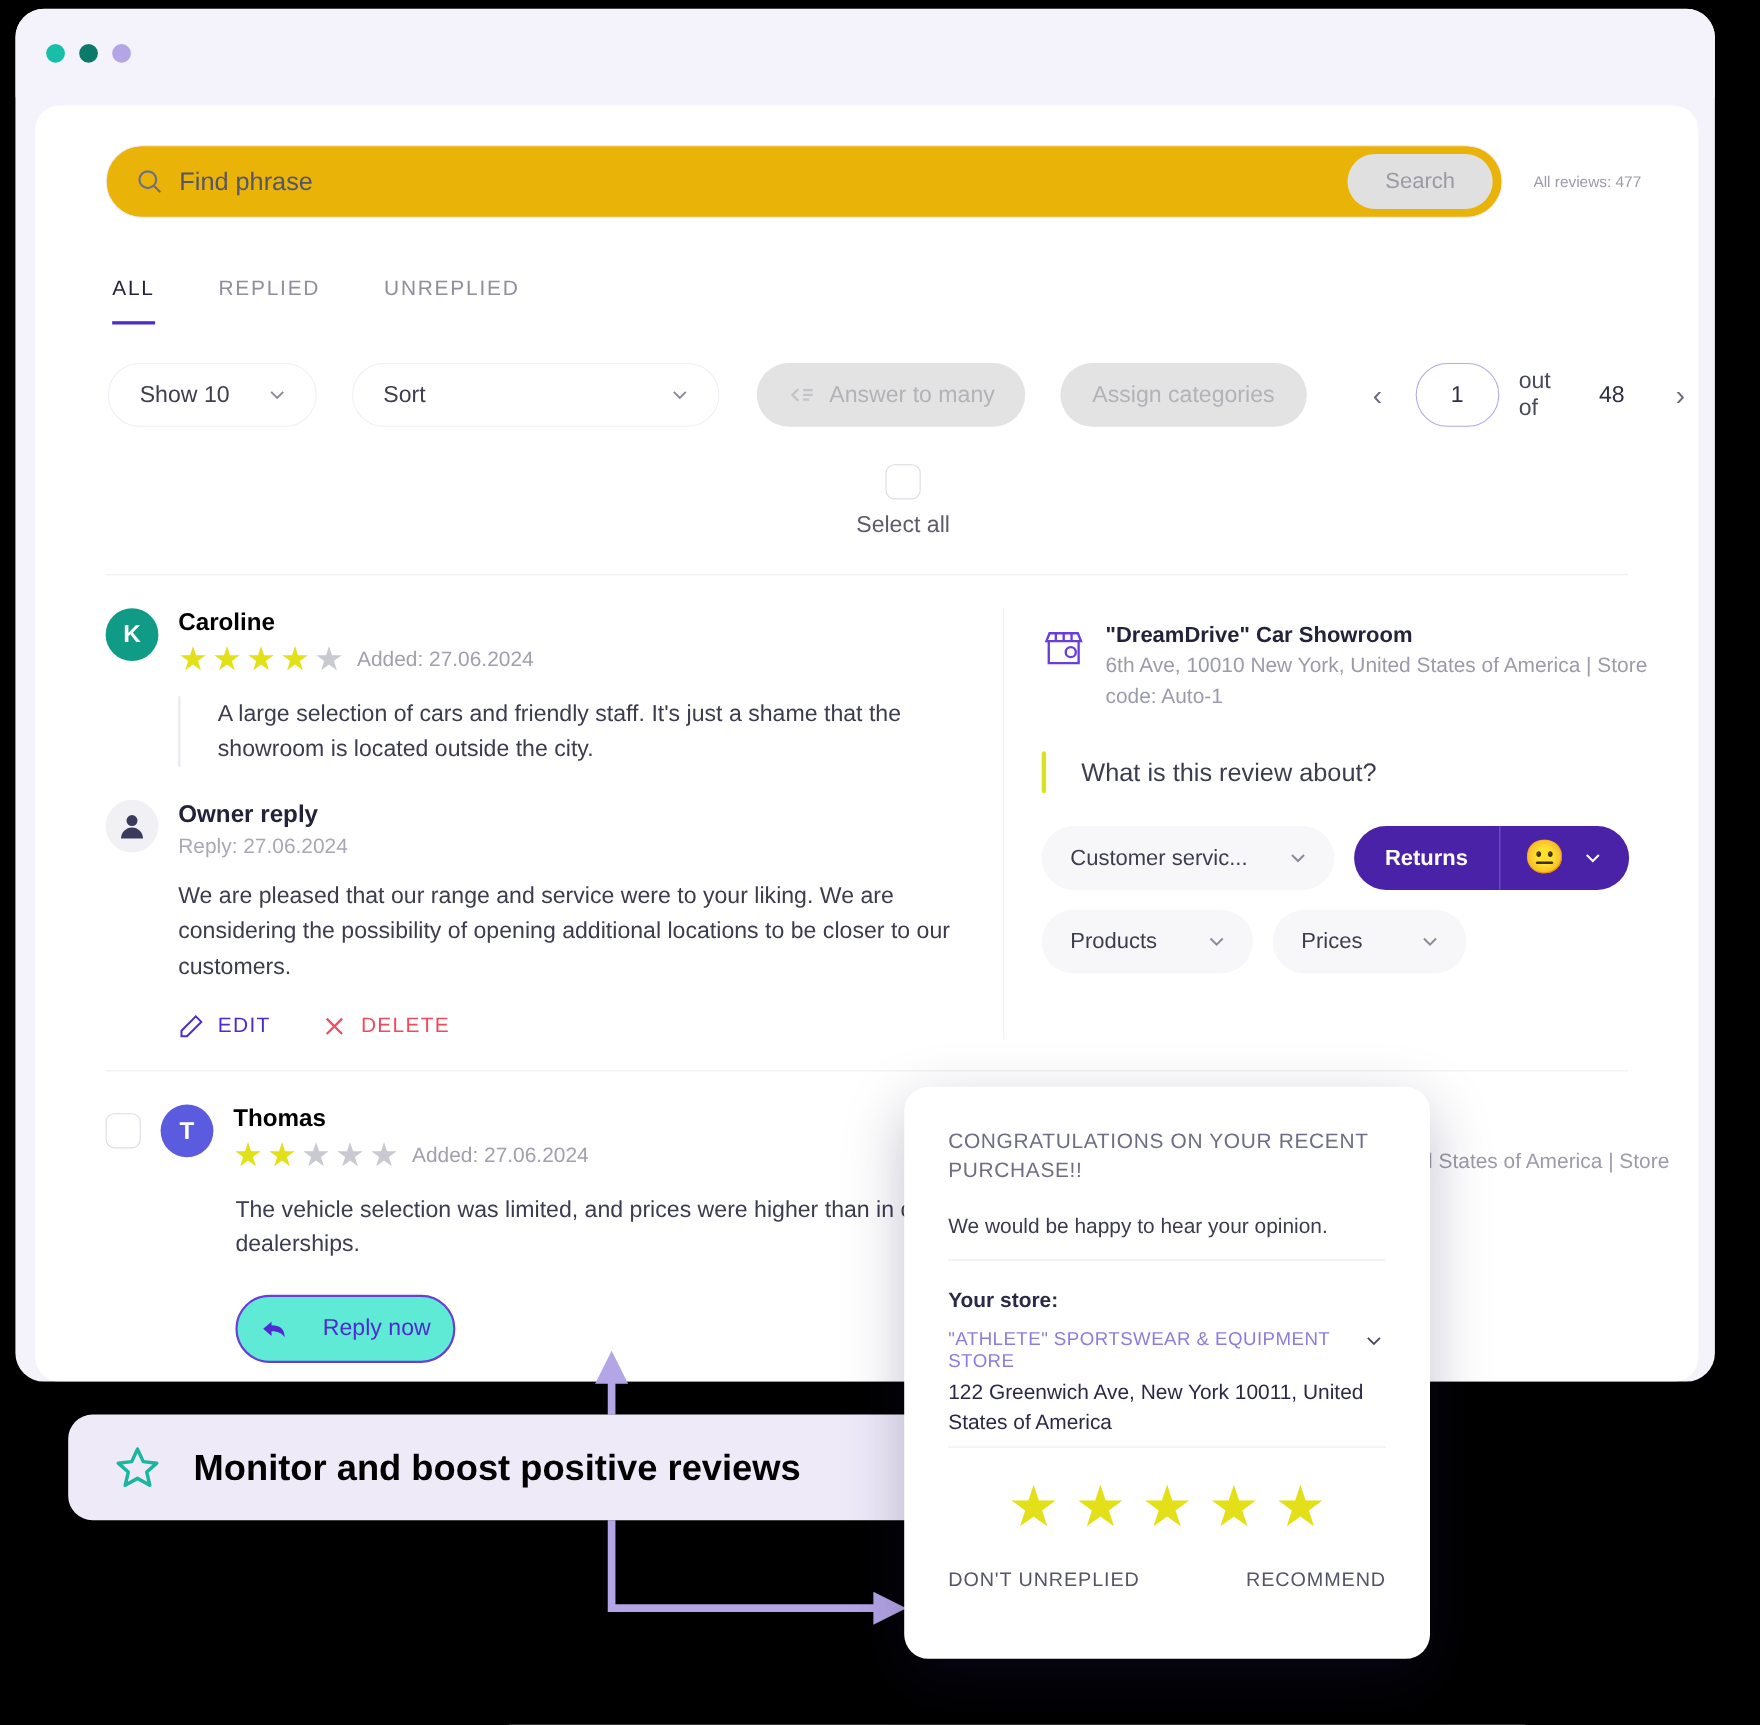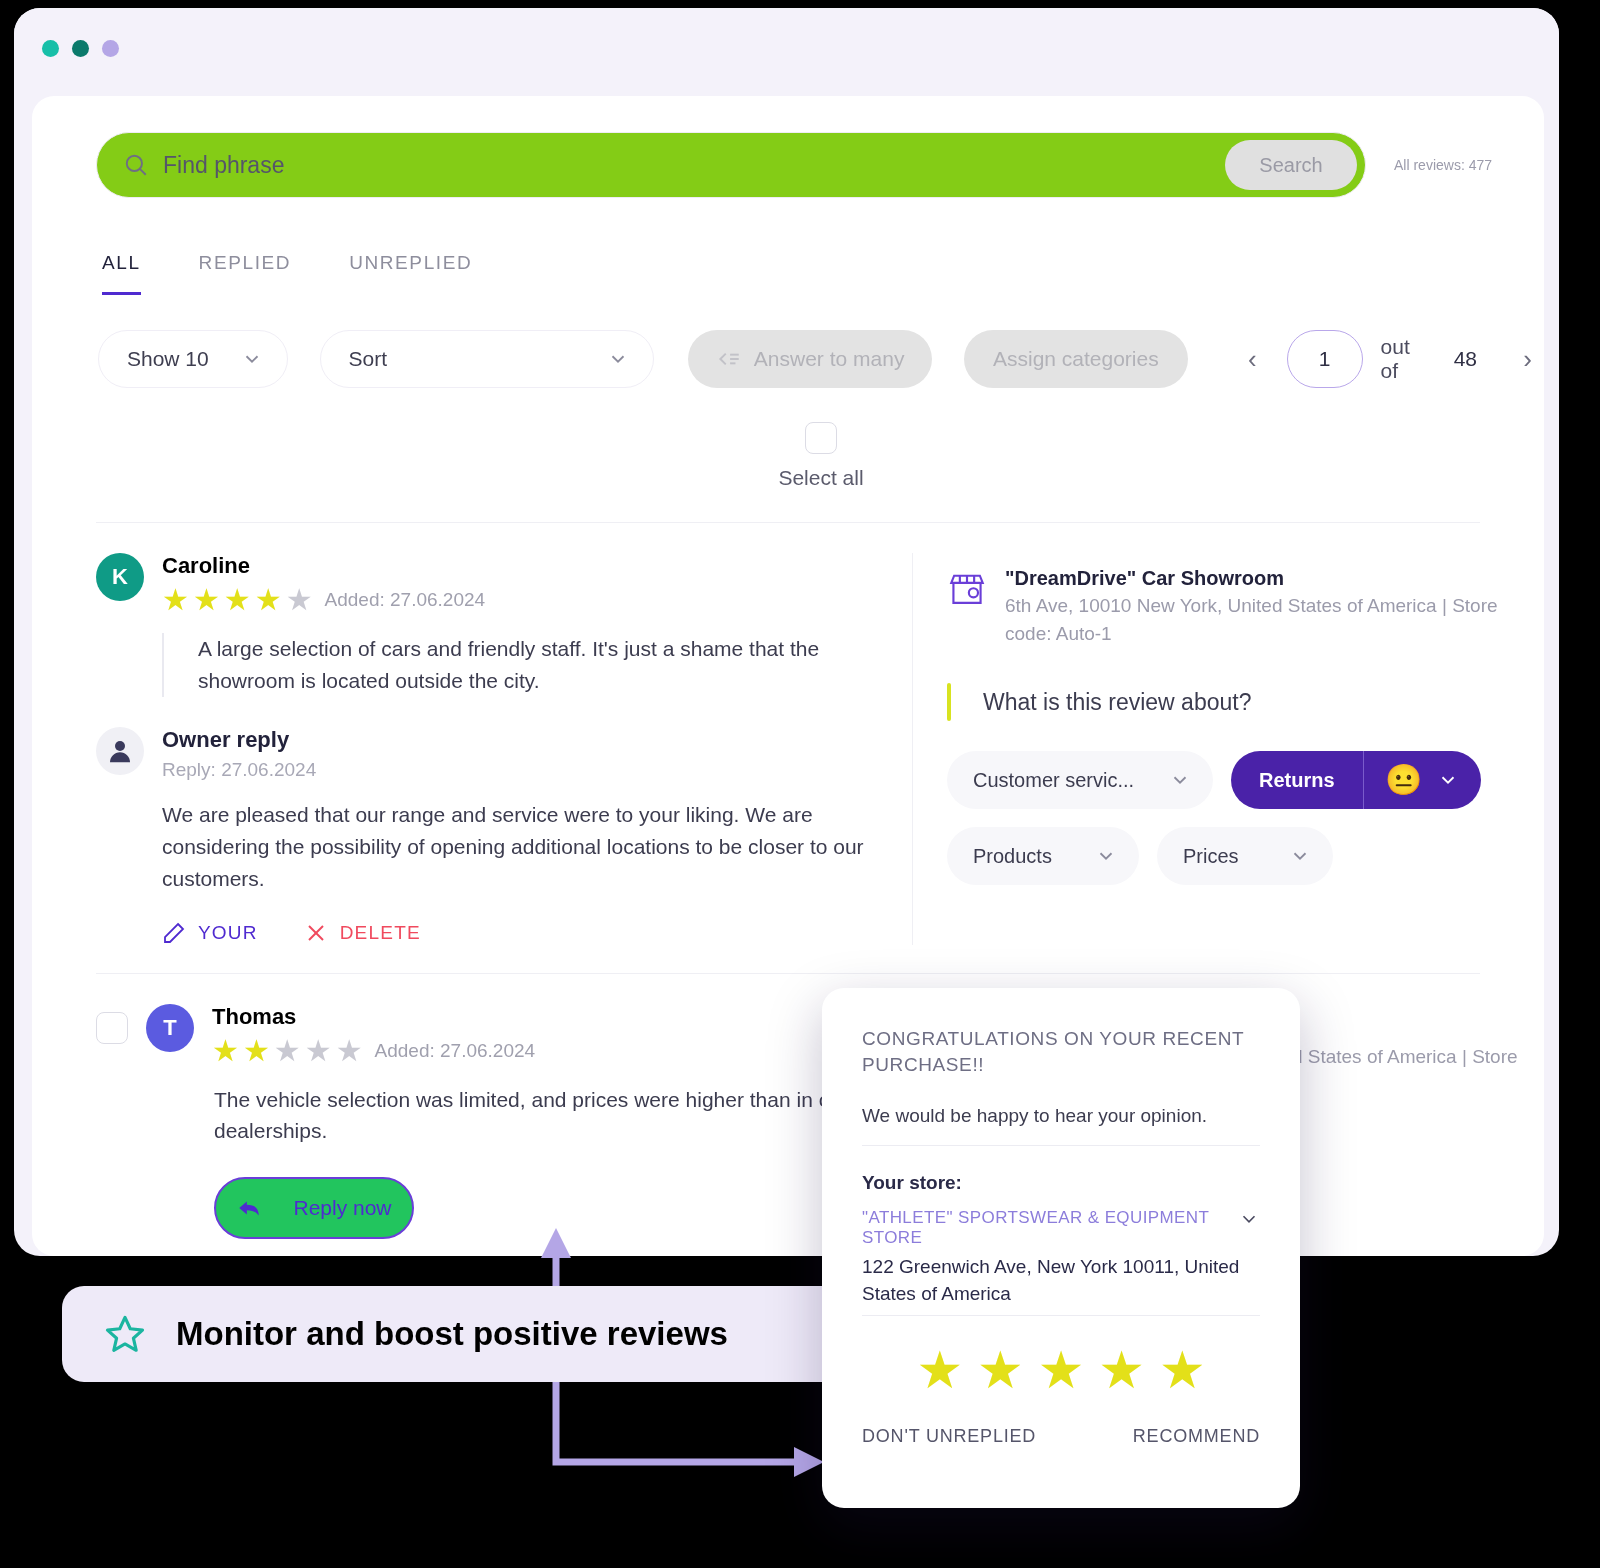--- a/index.html
+++ b/index.html
@@ -45,21 +45,21 @@
     align-items: center;
     padding: 36px 0 0 64px;
   }
   .search-box {
     width: 1270px; height: 66px;
     border: 1.5px solid #eeecf4;
     border-radius: 33px;
     display: flex;
     align-items: center;
     padding: 0 8px 0 26px;
-    background: #84cc16;
+    background: #eab308;
   }
   .search-icon { width: 26px; height: 26px; flex: 0 0 auto; margin-right: 14px; }
   .search-input {
     flex: 1;
     border: none;
     outline: none;
     font-family: "Liberation Sans", sans-serif;
     font-size: 23px;
     color: #3d3d4e;
     background: transparent;
@@ -275,21 +275,21 @@
   .returns-sep { width: 1px; height: 58px; background: #7a5bcb; }
   .returns-mood { display: flex; align-items: center; gap: 14px; padding: 0 22px; }
   .mood-face { font-size: 30px; line-height: 1; }
 
   
   .reply-actions { display: flex; gap: 26px; margin: 30px 0 0 66px; }
   .btn-reply {
     width: 200px; height: 62px;
     border: 2px solid #6a3ed8; border-radius: 31px;
     display: flex; align-items: center; justify-content: center; gap: 31px;
-    color: #4f2ad0; font-size: 21px; background: #22c55e; cursor: pointer;
+    color: #4f2ad0; font-size: 21px; background: #5eead4; cursor: pointer;
   }
   .btn-template {
     width: 226px; height: 62px;
     border: 1.5px solid #f0eef6; border-radius: 31px;
     display: flex; align-items: center; justify-content: center; gap: 14px;
     color: #3c3c4f; font-size: 21px; background: #fff; cursor: pointer;
   }
 
   
   .survey {
@@ -452,21 +452,21 @@
             <div class="owner-date">Reply: 27.06.2024</div>
           </div>
         </div>
         <div class="owner-text" style="margin-left:66px">We are pleased that our range and service were to your liking. We are considering the possibility of opening additional locations to be closer to our customers.</div>
 
         <div class="owner-actions" style="margin-left:66px">
           <div class="act act-edit">
             <svg style="width:24px;height:24px" viewBox="0 0 24 24" fill="none" stroke="#4f2ad0" stroke-width="1.8">
               <path d="M16 3 L21 8 L8 21 L3 21 L3 16 Z"></path>
             </svg>
-            <span>YOUR</span>
+            <span>EDIT</span>
           </div>
           <div class="act act-del">
             <svg style="width:24px;height:24px" viewBox="0 0 24 24" fill="none" stroke="#f04a5e" stroke-width="2">
               <path d="M5 5 L19 19"></path>
                 <path d="M19 5 L5 19"></path>
             </svg>
             <span>DELETE</span>
           </div>
         </div>
       </div>

